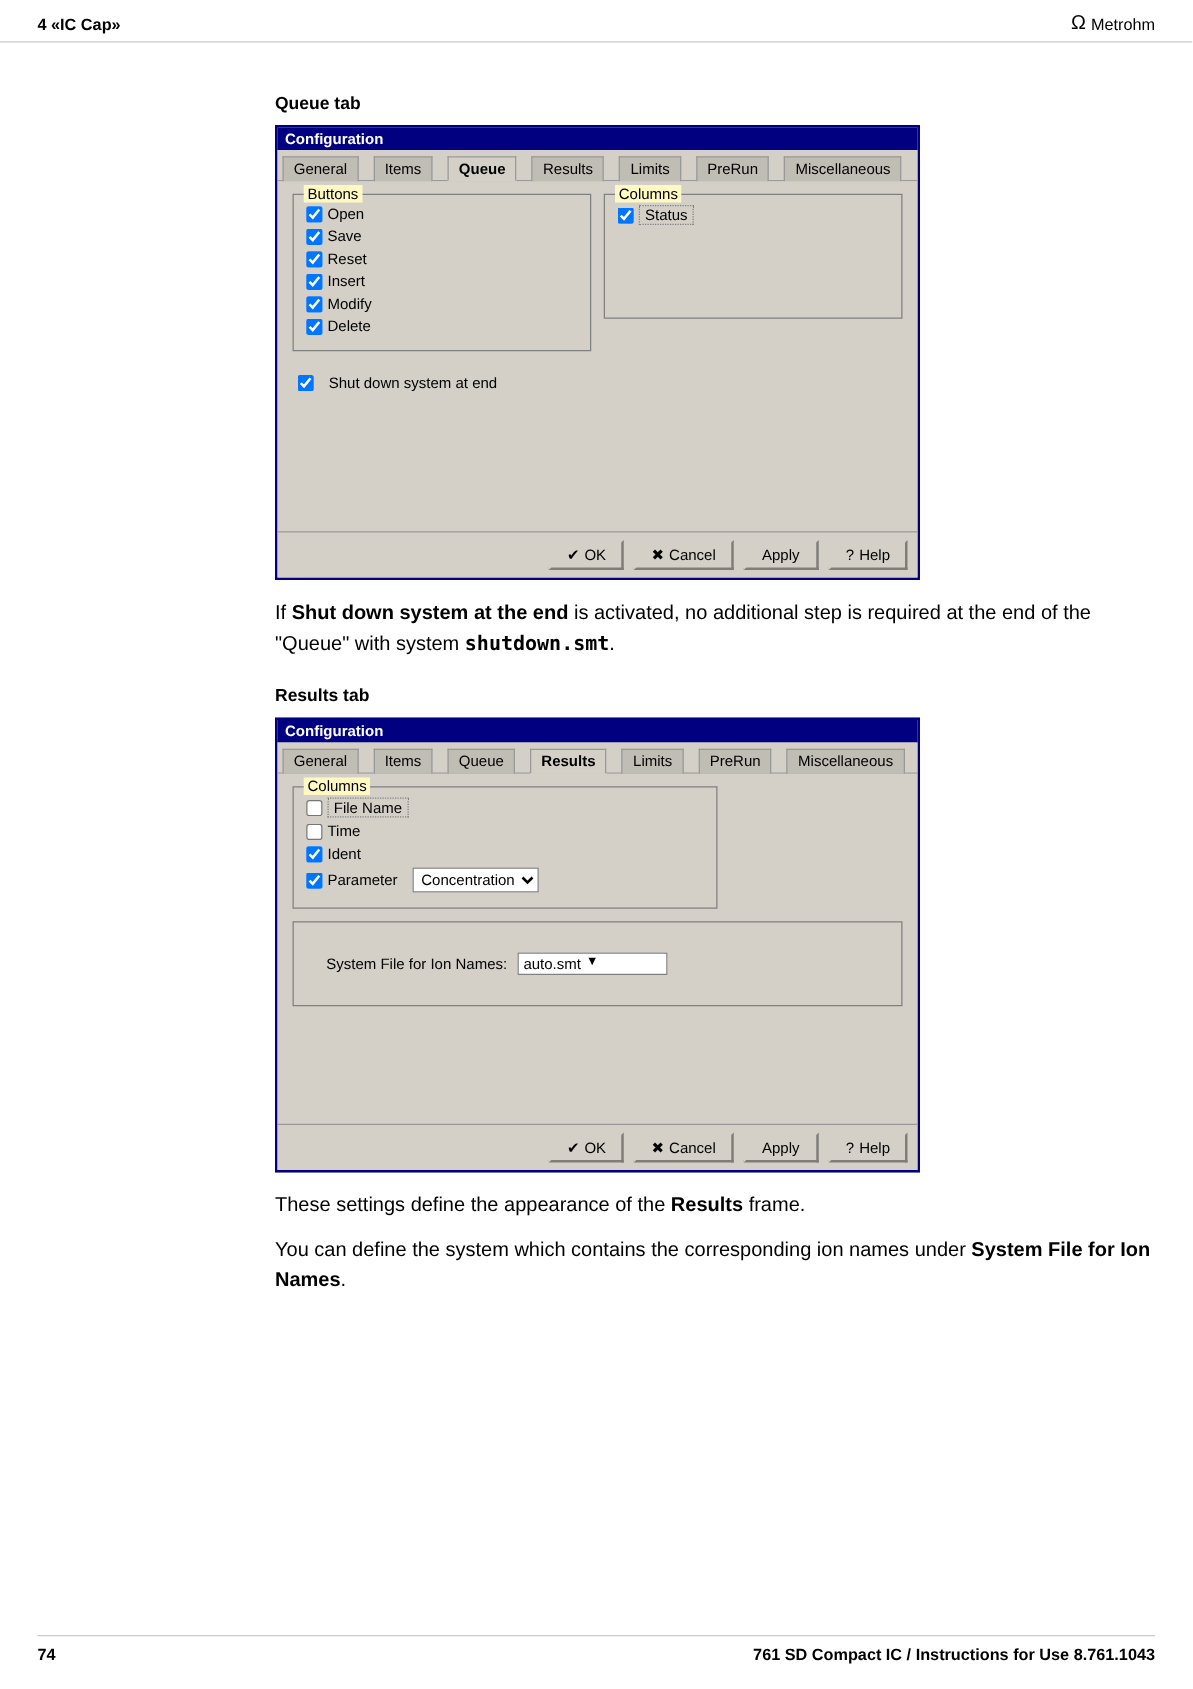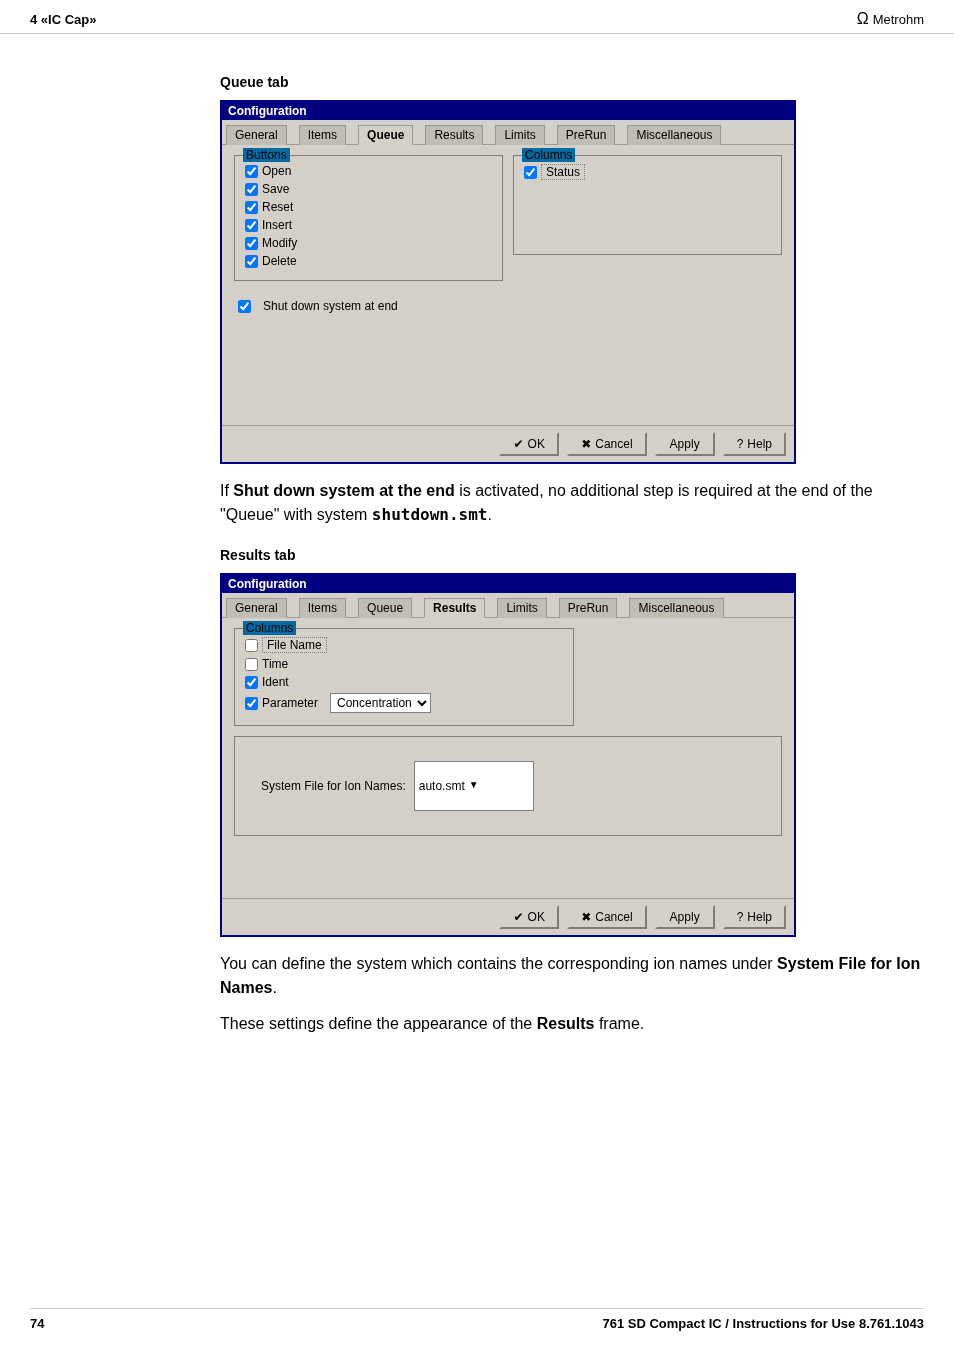--- a/index.html
+++ b/index.html
@@ -43,21 +43,21 @@
       font-size: 14px;
       font-weight: bold;
       margin-bottom: 10px;
       margin-top: 20px;
     }
 
     
     .config-dialog {
       border: 2px solid #000080;
       background: #d4d0c8;
-      width: 576px;
+      width: 516px;
       margin-bottom: 15px;
     }
     .config-title-bar {
       background: #000080;
       color: #fff;
       padding: 2px 6px;
       font-size: 12px;
       font-weight: bold;
     }
     .config-tabs {
@@ -97,21 +97,21 @@
     .field-group {
       border: 1px solid #808080;
       padding: 8px 10px 8px 10px;
       margin-bottom: 8px;
       position: relative;
     }
     .field-group-label {
       position: absolute;
       top: -8px;
       left: 8px;
-      background: #0369a1;
+      background: #fef9c3;
       padding: 0 3px;
       font-size: 12px;
     }
 
     
     .checkbox-row {
       display: flex;
       align-items: center;
       gap: 4px;
       margin-bottom: 4px;
@@ -213,21 +213,21 @@
       align-items: center;
       gap: 8px;
       font-size: 12px;
       margin: 10px 16px;
     }
     .sysfile-input {
       display: flex;
       align-items: flex-start;
       border: 1px solid #808080;
       background: #fff;
-      padding: 17px 4px;
+      padding: 1px 4px;
       font-size: 12px;
       min-width: 120px;
     }
     .sysfile-arrow {
       font-size: 10px;
       margin-left: 4px;
     }
   </style>
 </head>
 <body>
@@ -392,24 +392,24 @@
         <span>Apply</span>
       </button>
       <button class="dialog-btn">
         <span class="btn-icon">?</span>
         <span>Help</span>
       </button>
     </div>
   </div>
 
   <p class="para-text">
-    <span>You can define the system which contains the corresponding ion names under </span><span class="bold">System File for Ion Names</span><span>.</span>
+    <span>These settings define the appearance of the </span><span class="bold">Results</span><span> frame.</span>
   </p>
   <p class="para-text">
-    <span>These settings define the appearance of the </span><span class="bold">Results</span><span> frame.</span>
+    <span>You can define the system which contains the corresponding ion names under </span><span class="bold">System File for Ion Names</span><span>.</span>
   </p>
 
 </div>
 
 <div class="page-footer">
   <span>74</span>
   <span>761 SD Compact IC / Instructions for Use  8.761.1043</span>
 </div>
 
 </body></html>

